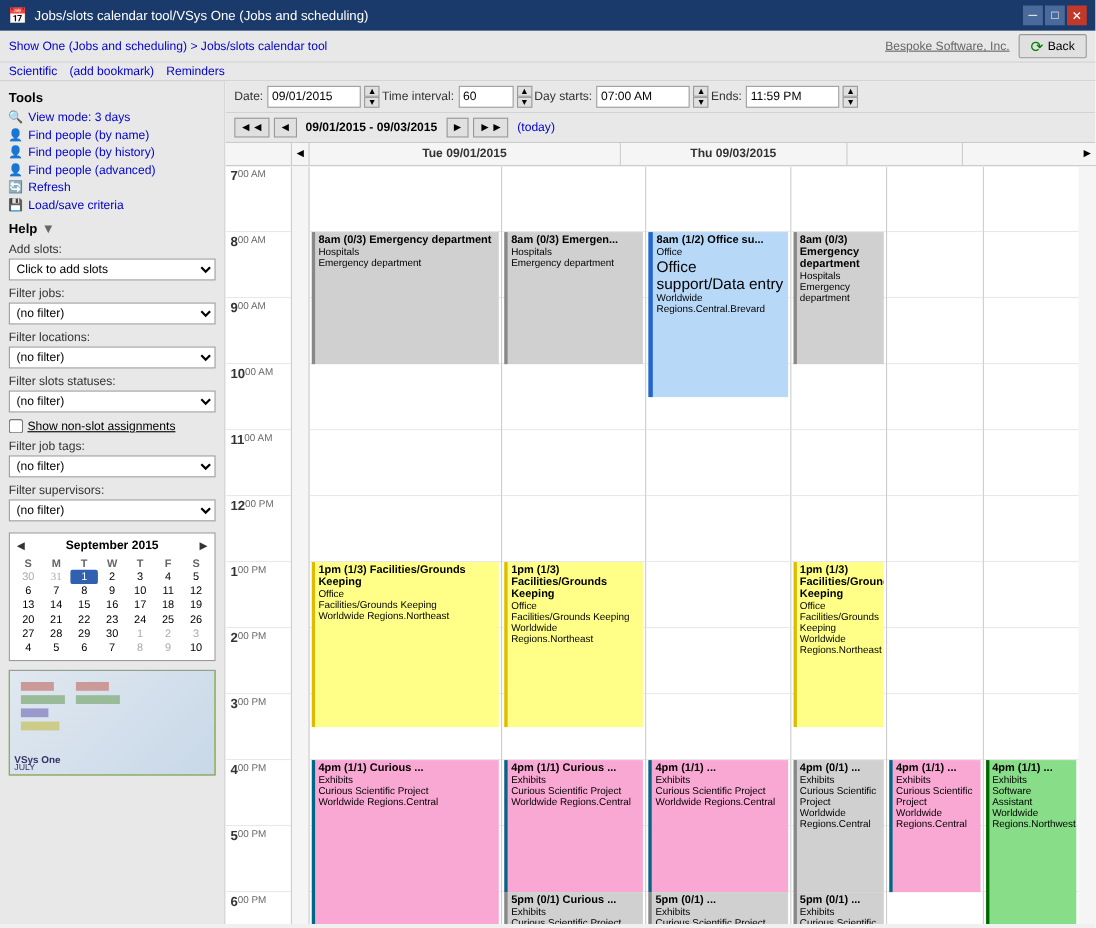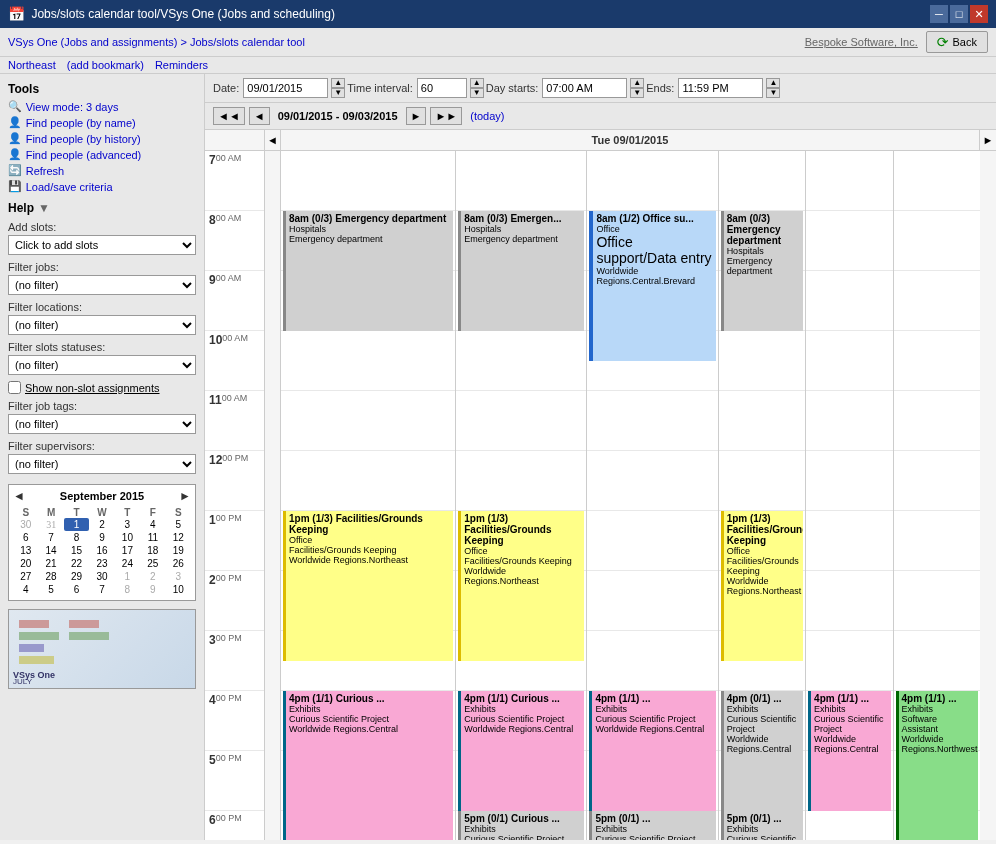--- a/index.html
+++ b/index.html
@@ -108,21 +108,21 @@
     }
     .mini-cal-nav { cursor: pointer; color: #333; border: none; background: none; font-size: 12px; }
     .mini-cal-grid { width: 100%; border-collapse: collapse; }
     .mini-cal-grid th { font-size: 10px; text-align: center; color: #666; font-weight: bold; }
     .mini-cal-grid td { font-size: 10px; text-align: center; padding: 1px 2px; cursor: pointer; }
     
     
     .cal-thumbnail {
       margin-top: 8px;
       width: 100%;
-      height: 80px;
+      height: 96px;
       background: #84cc16;
       border: 1px solid #999;
       position: relative;
       overflow: hidden;
     }
     
     
     .right-content {
       flex: 1;
       display: flex;
@@ -210,36 +210,36 @@
   <div class="title-controls">
     <button class="title-btn">─</button>
     <button class="title-btn">□</button>
     <button class="title-btn close">✕</button>
   </div>
 </div>
 
 <div class="nav-bar">
   <div style="display:flex; align-items:center; gap:4px; flex:1;">
     <span class="breadcrumb">
-      <a href="#">VSys One (Jobs and assignments)</a>
+      <a href="#">Show One (Jobs and scheduling)</a>
       <span> &gt; </span>
       <a href="#">Jobs/slots calendar tool</a>
     </span>
   </div>
   <div style="display:flex; align-items:center; gap:8px;">
     <span class="company-name">Bespoke Software, Inc.</span>
     <button class="back-btn">
       <span class="back-icon">⟳</span>
       <span>Back</span>
     </button>
   </div>
 </div>
 
 <div class="bookmarks-bar">
-  <a href="#">Northeast</a>
+  <a href="#">Scientific</a>
   <a href="#">(add bookmark)</a>
   <a href="#">Reminders</a>
 </div>
 
 <div class="main-layout">
 
   <div class="left-panel">
     
     <div class="section-title">Tools</div>
     
@@ -451,20 +451,25 @@
       <a href="#" class="today-link">(today)</a>
     </div>
 
     <div class="calendar-container">
       <div style="display:flex; flex-direction:column; min-height:100%;">
 
         <div style="display:flex; border-bottom:1px solid #ccc; background:#f5f5f5; position:sticky; top:0; z-index:10;">
           <div style="width:60px; flex-shrink:0; border-right:1px solid #ccc;"></div>
           <div style="width:16px; flex-shrink:0; border-right:1px solid #ccc; cursor:pointer; display:flex; align-items:center; justify-content:center;">◄</div>
           <div style="flex:1; text-align:center; padding:4px 2px; border-right:1px solid #ccc; font-size:11px; font-weight:bold; color:#333;">Tue 09/01/2015</div>
+          <div style="flex:1.5; display:flex;">
+            <div style="flex:1; text-align:center; padding:4px 2px; border-right:1px solid #ccc; font-size:11px; font-weight:bold; color:#333;">Thu 09/03/2015</div>
+            <div style="flex:0.5; text-align:center; padding:4px 2px; border-right:1px solid #ccc; font-size:11px; font-weight:bold; color:#333;"></div>
+            <div style="flex:0.5; text-align:center; padding:4px 2px; font-size:11px; font-weight:bold; color:#333;"></div>
+          </div>
           <div style="width:16px; flex-shrink:0; cursor:pointer; display:flex; align-items:center; justify-content:center;">►</div>
         </div>
 
         <div style="display:flex; flex:1;">
 
           <div style="width:60px; flex-shrink:0; border-right:1px solid #ccc;">
             <div style="height:60px; border-bottom:1px solid #e8e8e8; display:flex; align-items:flex-start; padding:2px 4px;">
               <span style="font-size:12px; font-weight:bold; color:#333;">7</span>
                 <span style="font-size:9px;color:#666;"> 00 AM</span>
             </div>

